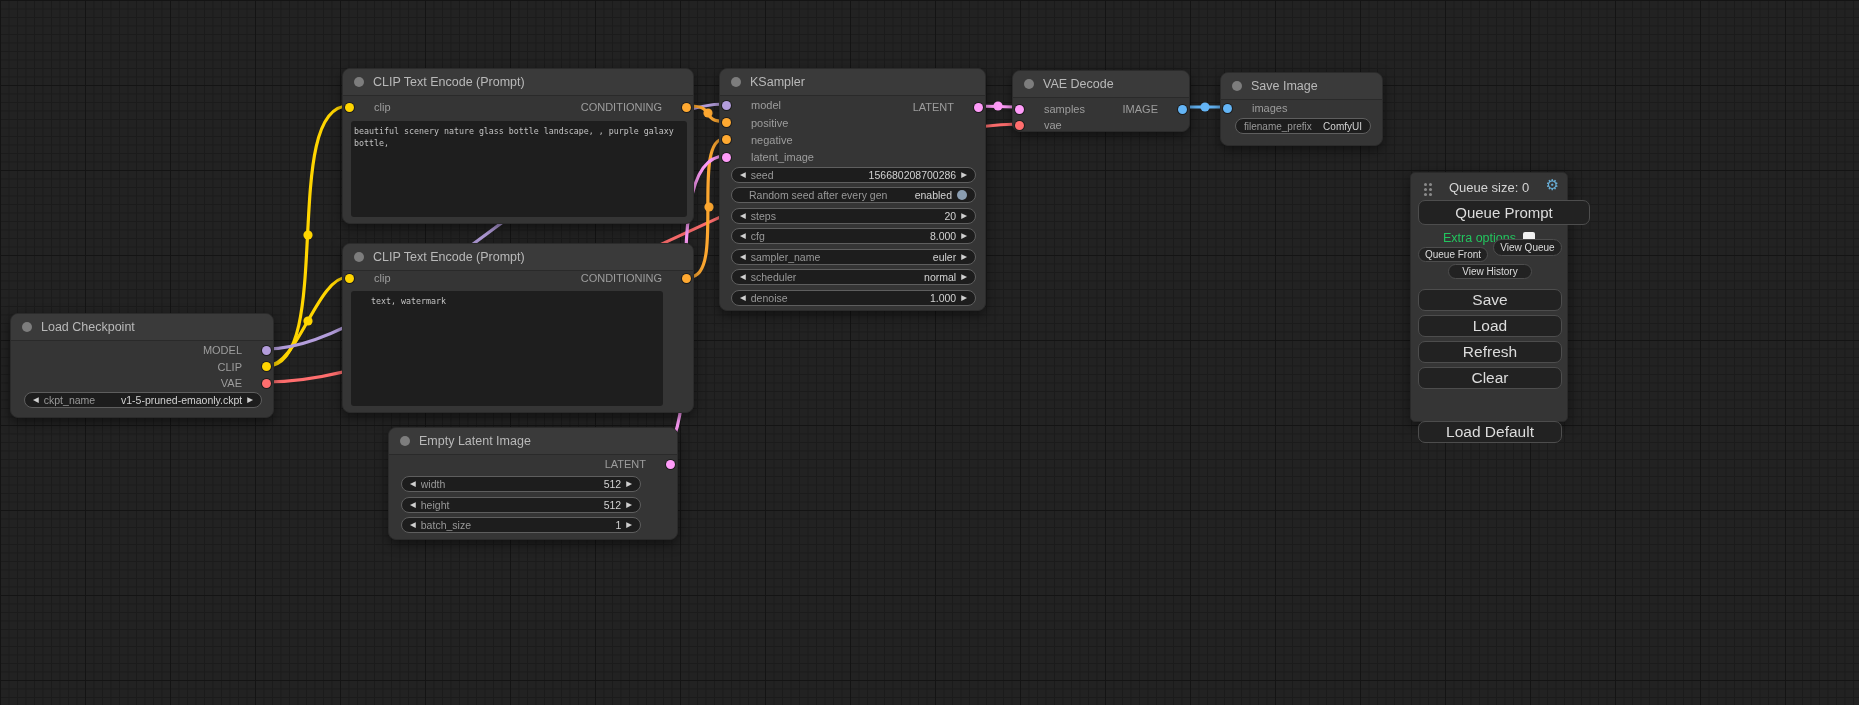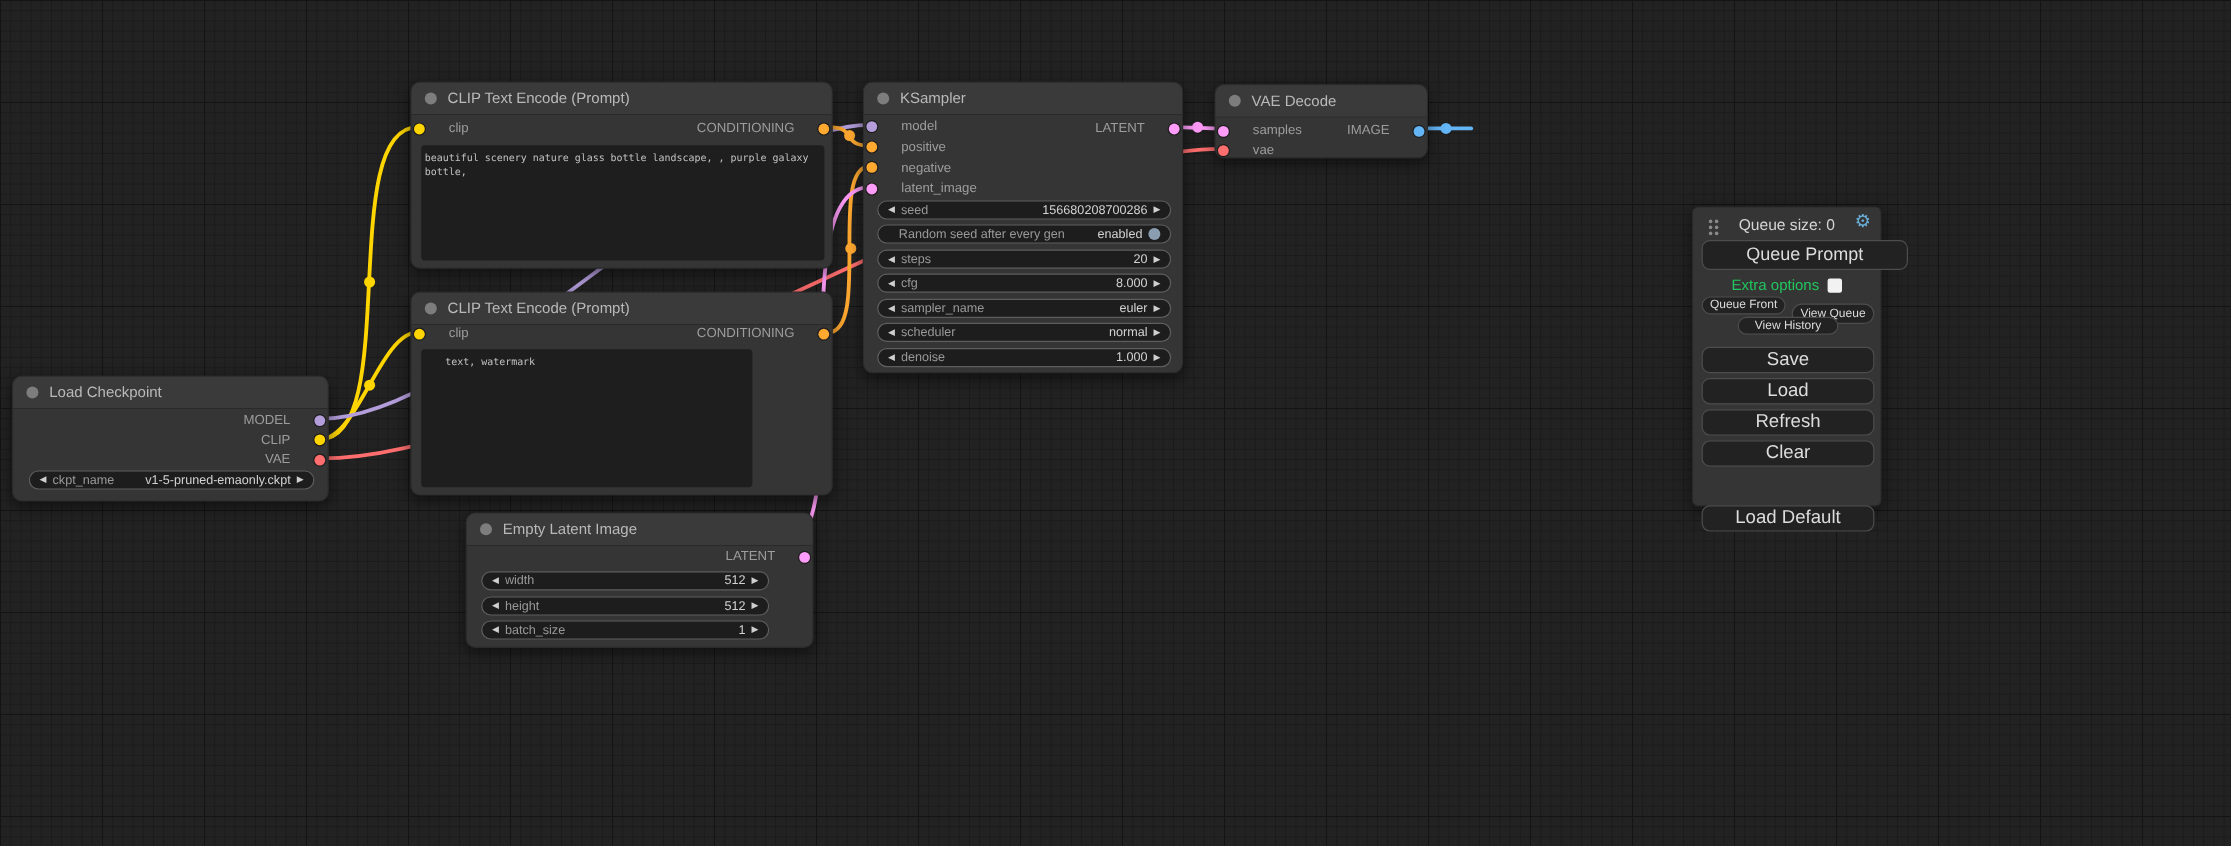--- a/index.html
+++ b/index.html
@@ -130,21 +130,21 @@
       <span class="ttext">CLIP Text Encode (Prompt)</span>
     </div>
     <div class="port in" style="top:27px;">
       <span class="pdot" style="background: rgb(255, 213, 0);"></span>
       <span>clip</span>
     </div>
     <div class="port out" style="top:27px;">
       <span class="pdot" style="background: rgb(255, 169, 49);"></span>
       <span>CONDITIONING</span>
     </div>
-    <textarea class="prompt" style="left: 8px; top: 47px; width: 276px; height: 115px; padding-left: 20px;" spellcheck="false">text, watermark</textarea>
+    <textarea class="prompt" style="left: 8px; top: 47px; width: 312px; height: 115px; padding-left: 20px;" spellcheck="false">text, watermark</textarea>
   </div>
 
   <div class="node" style="left:719px;top:68px;width:267px;height:243px;padding-left:16px;">
     <div class="ntitle">
       <span class="tdot"></span>
       <span class="ttext">KSampler</span>
     </div>
     <div class="port in" style="top:29px;">
       <span class="pdot" style="background: rgb(179, 157, 219);"></span>
       <span>model</span>
@@ -221,20 +221,34 @@
     <div class="port in" style="top:47px;">
       <span class="pdot" style="background: rgb(255, 110, 110);"></span>
       <span>vae</span>
     </div>
     <div class="port out" style="top:31px;">
       <span class="pdot" style="background: rgb(100, 181, 246);"></span>
       <span>IMAGE</span>
     </div>
   </div>
 
+  <div class="node" style="left:1220px;top:72px;width:163px;height:74px;">
+    <div class="ntitle">
+      <span class="tdot"></span>
+      <span class="ttext">Save Image</span>
+    </div>
+    <div class="port in" style="top:28px;">
+      <span class="pdot" style="background: rgb(100, 181, 246);"></span>
+      <span>images</span>
+    </div>
+    <div class="widget" style="left:14px;top:45px;width:136px;font-size:10px;">
+      <span class="wlabel">filename_prefix</span>
+      <span class="wvalue">ComfyUI</span>
+    </div>
+  </div>
 
   <div class="node" style="left:388px;top:427px;width:290px;height:113px;text-decoration:underline;">
     <div class="ntitle">
       <span class="tdot"></span>
       <span class="ttext">Empty Latent Image</span>
     </div>
     <div class="port out" style="top:29px;">
       <span class="pdot" style="background: rgb(255, 156, 249);"></span>
       <span>LATENT</span>
     </div>
@@ -264,21 +278,21 @@
     <span class="gear" style="color: rgb(104, 174, 214);">⚙</span>
 
     <div class="qbtn" style="left:7px;top:27px;width:172px;height:25px;font-size:15px;">Queue Prompt</div>
 
     <div class="xopt">
       <span>Extra options</span>
       <span class="checkbox"></span>
     </div>
 
     <div class="qbtn small" style="left:7px;top:74px;width:70px;height:15px;">Queue Front</div>
-    <div class="qbtn small" style="left:82px;top:80px;width:69px;height:17px;">View Queue</div>
+    <div class="qbtn small" style="left:82px;top:66px;width:69px;height:17px;">View Queue</div>
     <div class="qbtn small" style="left:37px;top:91px;width:84px;height:15px;">View History</div>
 
     <div class="qbtn" style="left:7px;top:116px;width:144px;height:22px;font-size:15.5px;">Save</div>
     <div class="qbtn" style="left:7px;top:142px;width:144px;height:22px;font-size:15.5px;">Load</div>
     <div class="qbtn" style="left:7px;top:168px;width:144px;height:22px;font-size:15.5px;">Refresh</div>
     <div class="qbtn" style="left:7px;top:194px;width:144px;height:22px;font-size:15.5px;">Clear</div>
     <div class="qbtn" style="left:7px;top:220px;width:144px;height:22px;font-size:15.5px;margin-top:28px;">Load Default</div>
   </div>
 
 </div>

